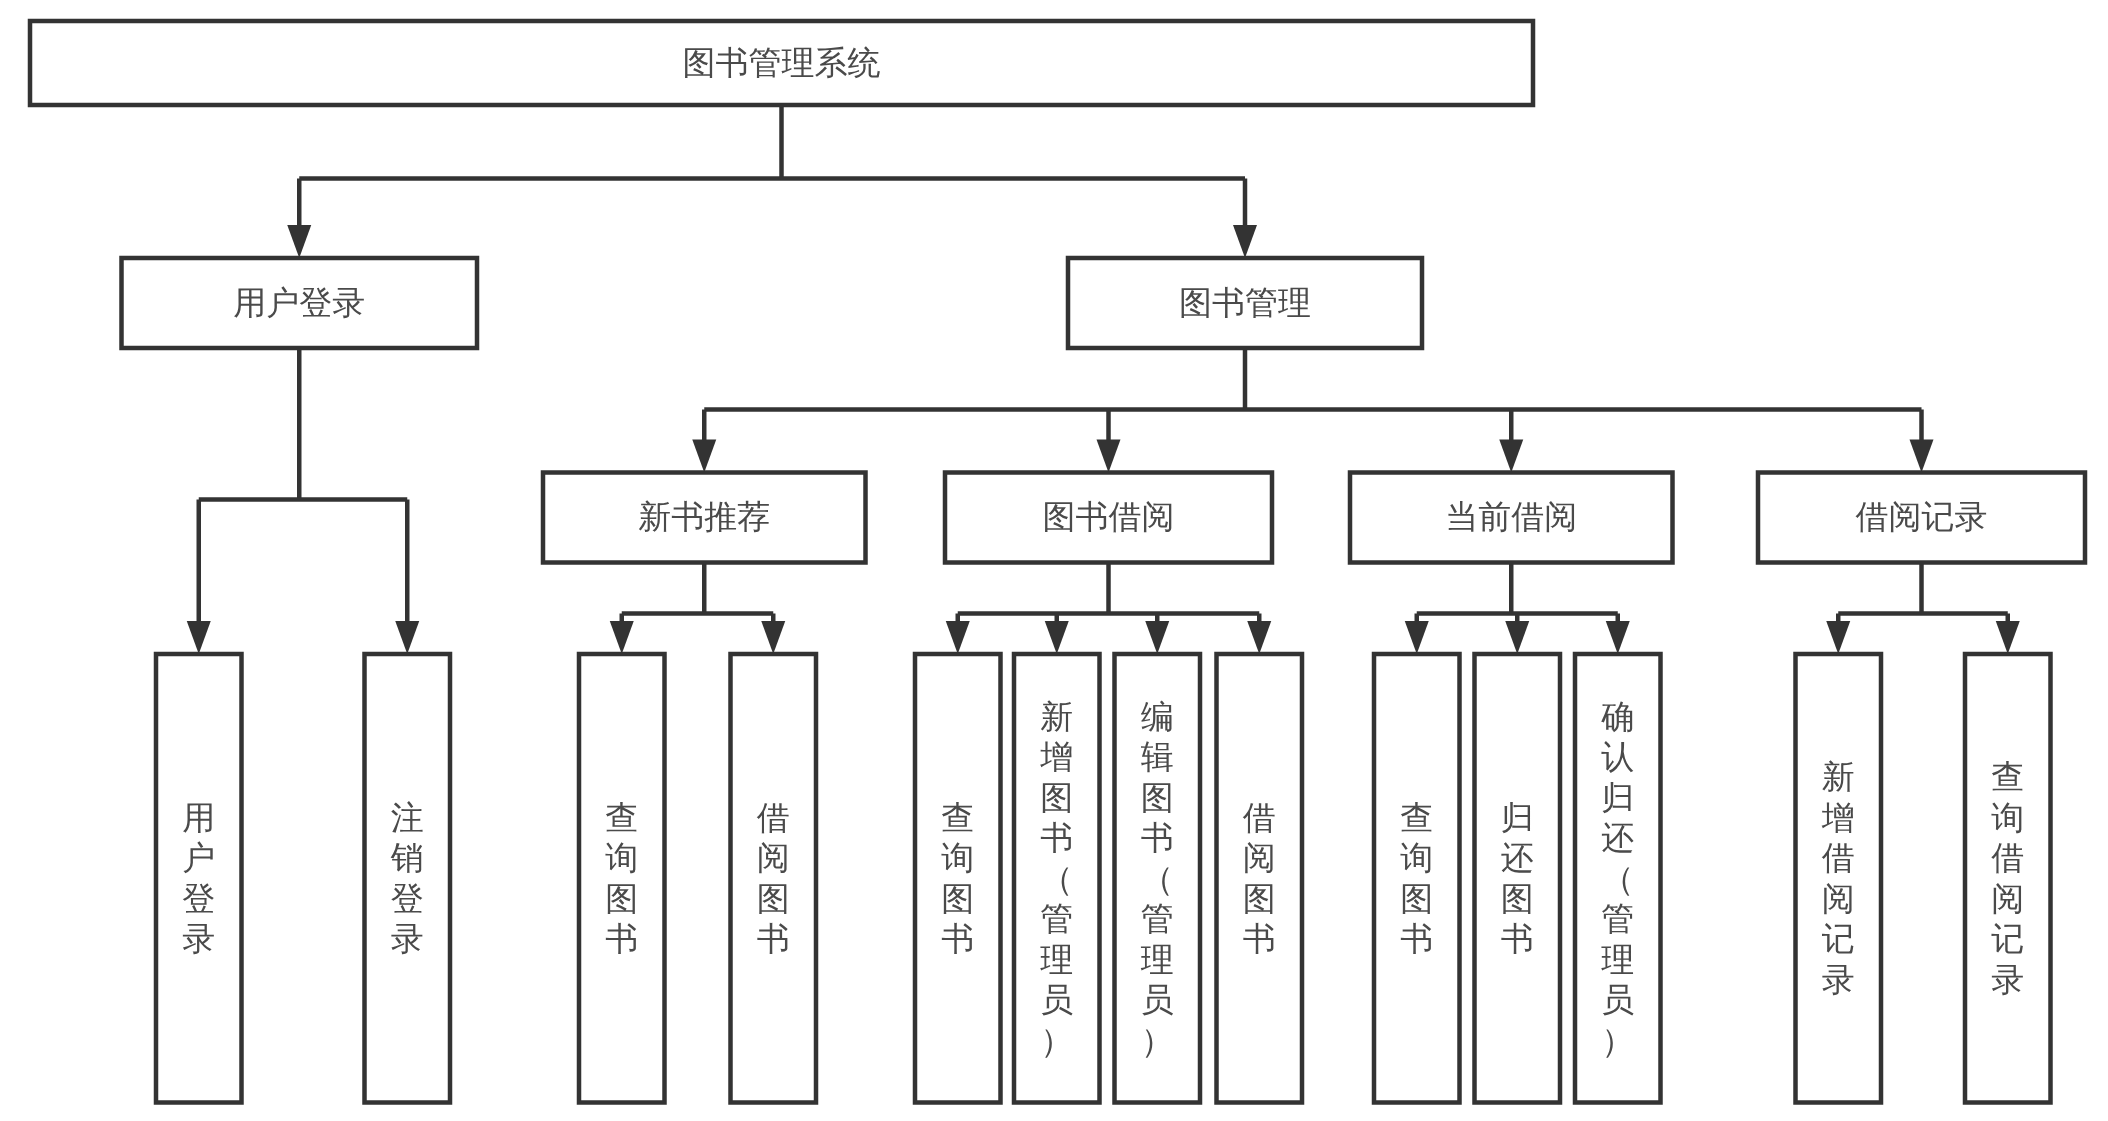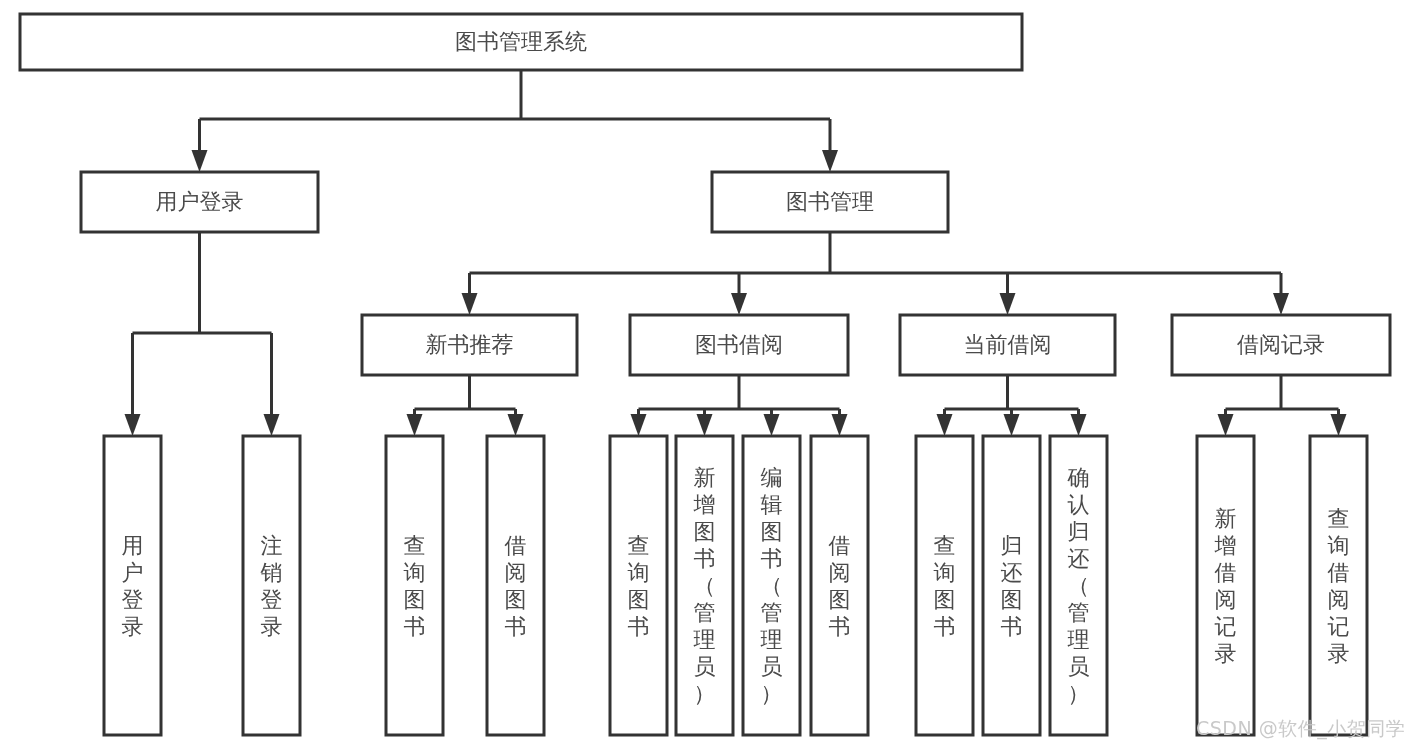--- a/index.html
+++ b/index.html
@@ -175,14 +175,13 @@
         <g>
           <rect x="1197" y="436" width="57" height="299" class="node-box"></rect>
           <text x="1225.5" class="node-label-vertical" y="525.56"><tspan x="1225.5" dy="0">新</tspan><tspan x="1225.5" dy="27">增</tspan><tspan x="1225.5" dy="27">借</tspan><tspan x="1225.5" dy="27">阅</tspan><tspan x="1225.5" dy="27">记</tspan><tspan x="1225.5" dy="27">录</tspan></text>
         </g>
         <g>
           <rect x="1310" y="436" width="57" height="299" class="node-box"></rect>
           <text x="1338.5" class="node-label-vertical" y="525.56"><tspan x="1338.5" dy="0">查</tspan><tspan x="1338.5" dy="27">询</tspan><tspan x="1338.5" dy="27">借</tspan><tspan x="1338.5" dy="27">阅</tspan><tspan x="1338.5" dy="27">记</tspan><tspan x="1338.5" dy="27">录</tspan></text>
         </g>
       </g>
   </svg>
-  <div class="watermark" style="left: 1196px; top: 716px;">CSDN @软件_小贺同学</div>
 </div>
 
 </body></html>

